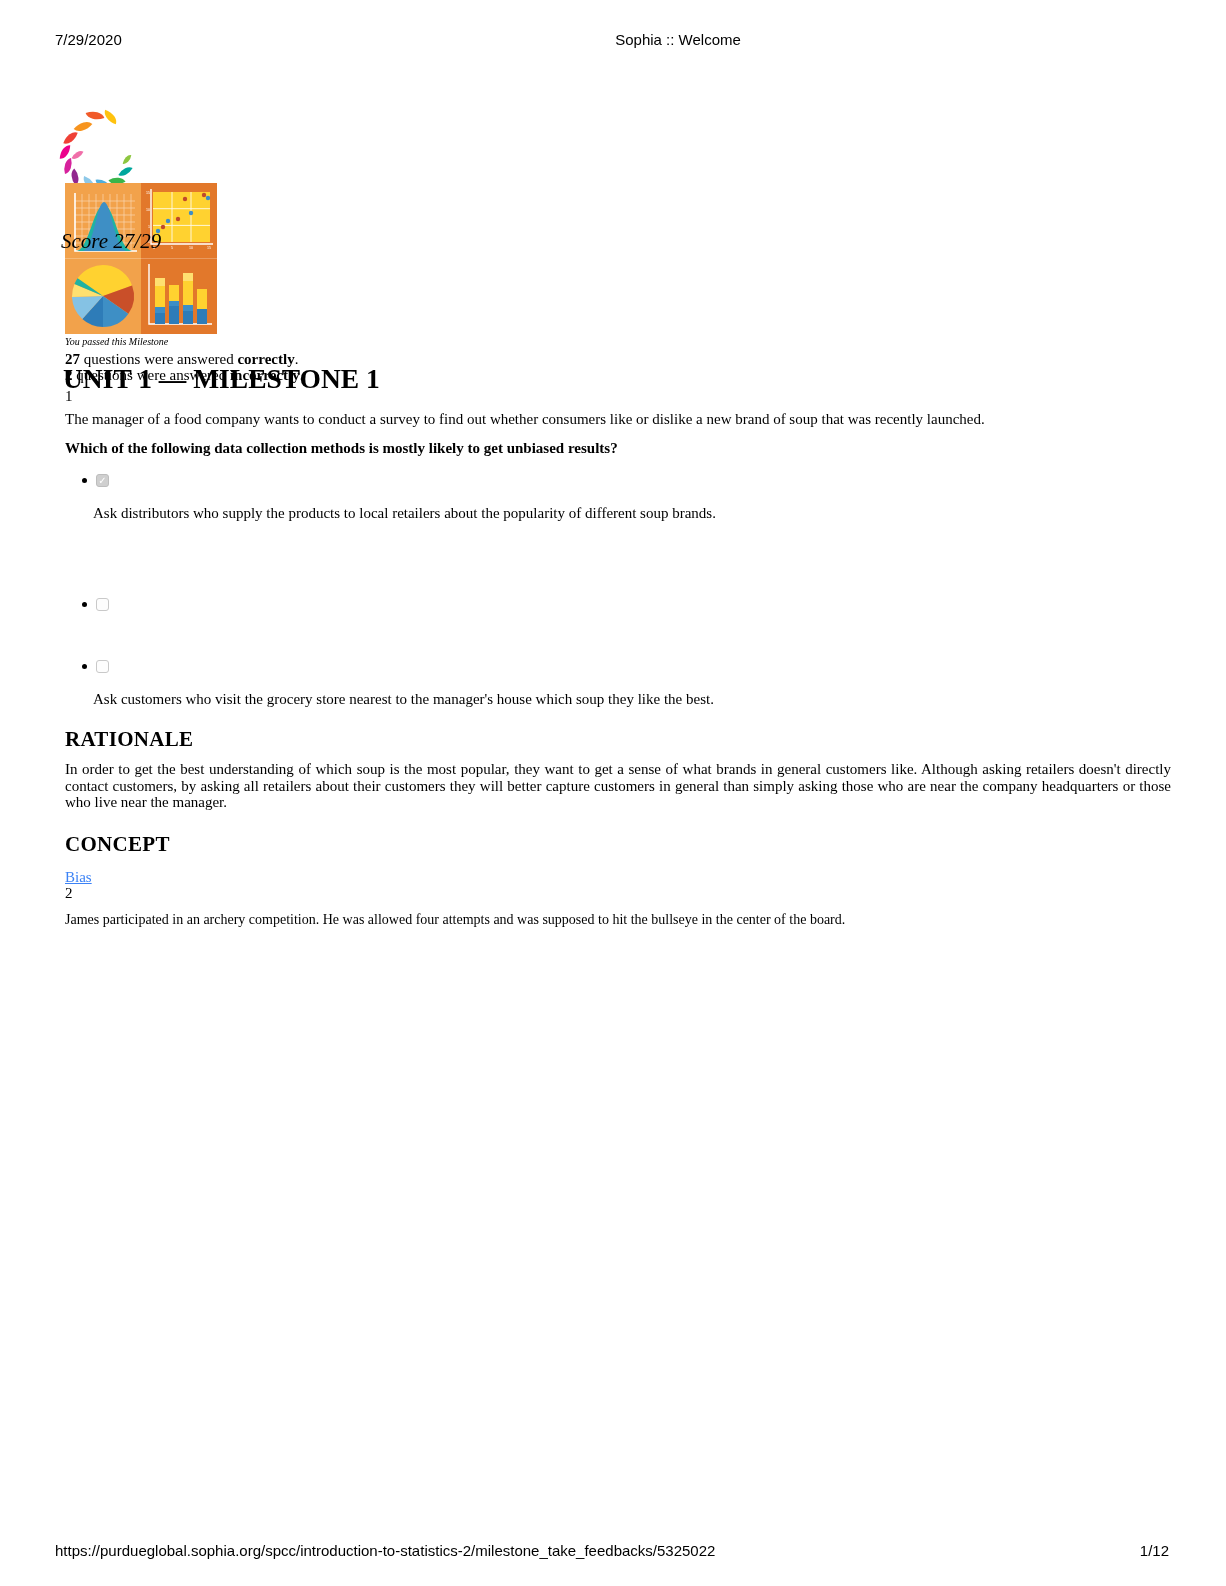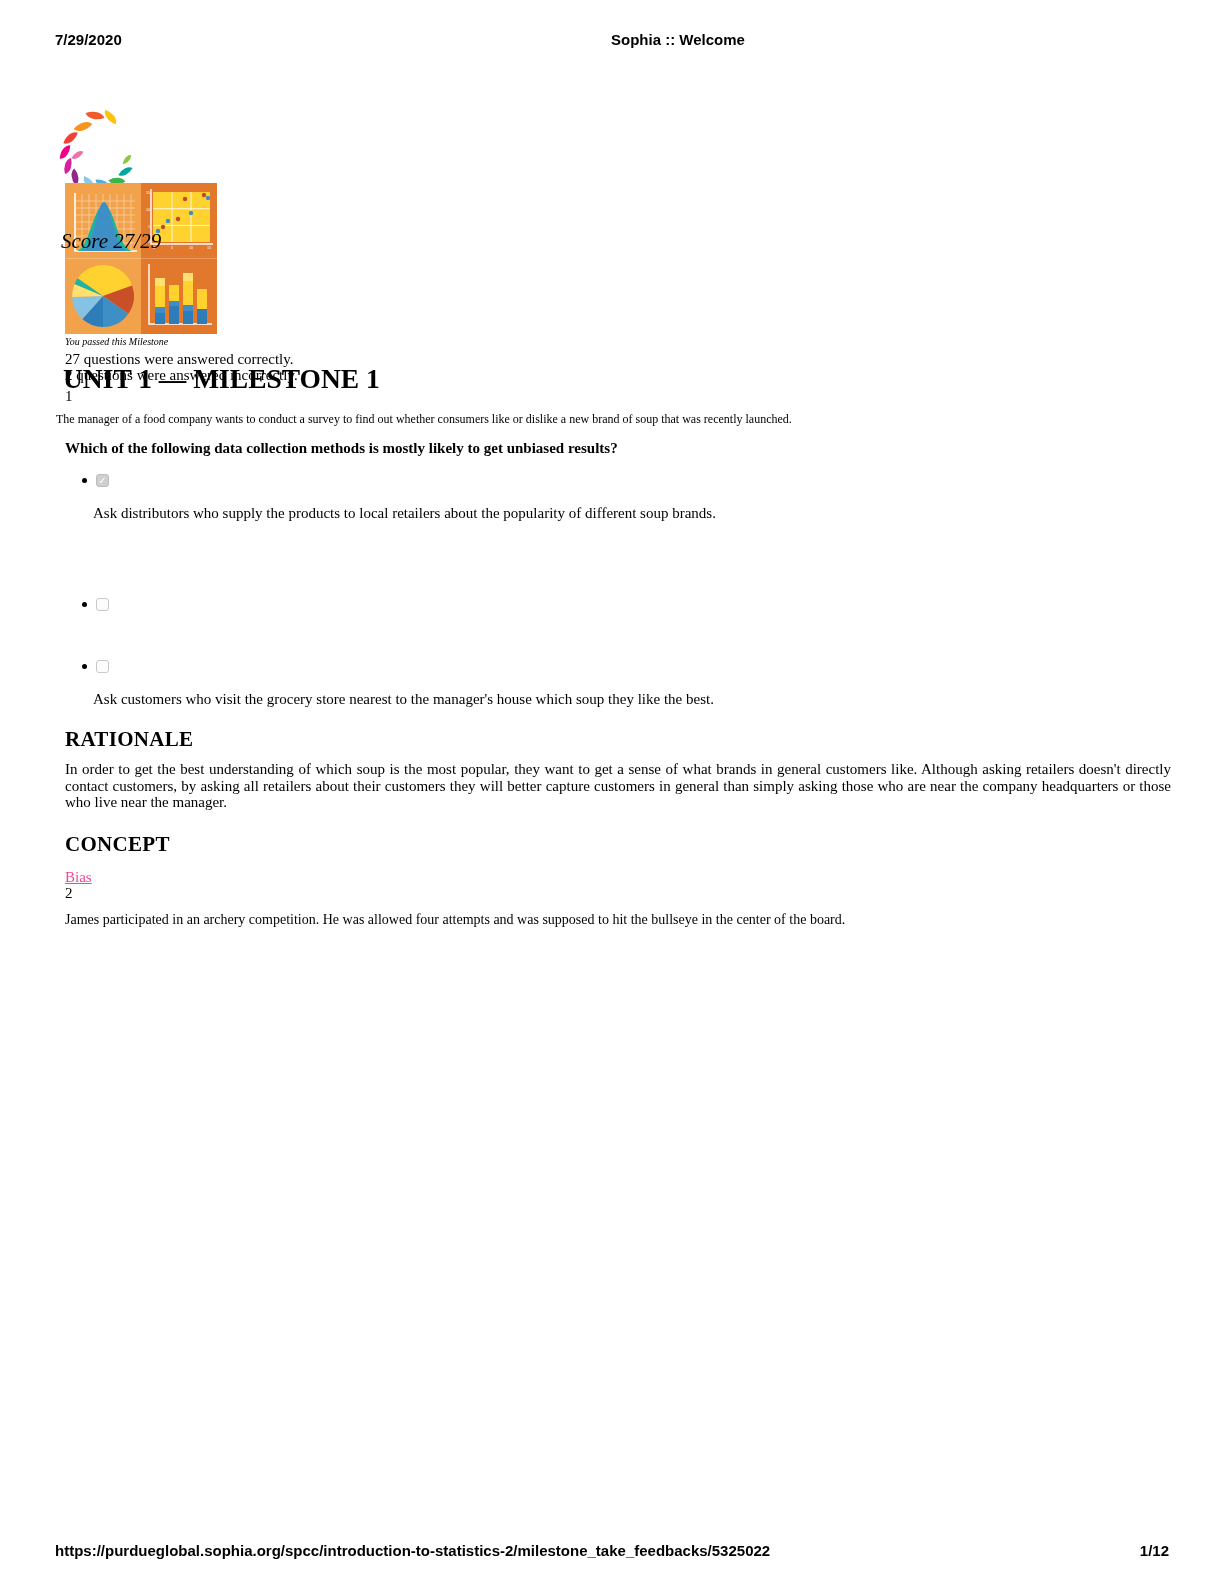--- a/index.html
+++ b/index.html
@@ -1,21 +1,21 @@
 <!DOCTYPE html>
 <html><head>
 <meta charset="utf-8">
 <style>
   * { margin:0; padding:0; box-sizing:border-box; }
   html,body { background:#ffffff; }
   .page {
     position:relative; width:1226px; height:1586px; background:#fff;
     font-family:"Liberation Serif", serif; color:#000; overflow:hidden;
   }
-  .sans { font-family:"Liberation Sans", sans-serif;font-weight:bold; }
+  .sans { font-family:"Liberation Sans", sans-serif; }
   .abs { position:absolute; }
 
   
   .print-date { left:55px; top:31px; font-size:15px; }
   .print-title { left:678px; top:31px; transform:translateX(-50%); font-size:15px; }
   .footer-url { left:55px; top:1542px; font-size:15px; }
   .footer-page { right:57px; top:1542px; font-size:15px; }
 
   
   .logo { left:58px; top:110px; width:84px; height:80px; }
@@ -25,45 +25,45 @@
   .charts-img { left:65px; top:183px; width:152px; height:151px; }
 
   
   .score-line { left:61px; top:229px; font-size:21px; font-style:italic; }
   .passed-line { left:65px; top:336px; font-size:10px;font-style:italic; }
   .correct-line { left:65px; top:351px; font-size:15px; }
   .incorrect-line { left:65px; top:367px; font-size:15px; }
   .milestone-title { left:63px; top:363px; font-size:27.5px; font-weight:bold; white-space:nowrap; }
   .q1-number { left:65px; top:388px; font-size:15px; }
 
-  .q-prompt { left:56px; top:411px; width:1106px; font-size:12px; line-height:16.5px; }
+  .q-prompt { left:65px; top:411px; width:1106px; font-size:15px; line-height:16.5px; }
   .q-bold { left:65px; top:440px; width:1106px; font-size:15px; font-weight:bold; }
 
   
   .opt-row { left:65px; width:1106px; }
   .opt-head { display:flex; align-items:center; }
   .bullet { width:5px; height:5px; border-radius:50%; background:#000; margin-left:17px; }
   .checkbox { width:13px; height:13px; border-radius:3px; margin-left:9px;
               background:#fdfdfd; border:1px solid #c9c9c9; display:flex;
               align-items:center; justify-content:center;
               font-family:"Liberation Sans", sans-serif; font-size:10px;
               color:#ffffff; line-height:1; }
   .checkbox.checked { background:#cfcfcf; border-color:#bdbdbd; }
   .checkbox .mark { display:none; }
   .checkbox.checked .mark { display:block; }
   .opt-label { display:block; margin:18px 0 0 28px; font-size:15px; }
 
   .section-head { left:65px; font-size:21px; font-weight:bold; letter-spacing:.3px; }
   .rationale-body { left:65px; top:761px; width:1106px; font-size:15px;
                     line-height:16.6px; text-align:justify; }
-  .concept-link { left:65px; top:869px; font-size:15px; color:#ec4899;
+  .concept-link { left:65px; top:869px; font-size:15px; color:#3b82f6;
                   text-decoration:underline; cursor:pointer; }
   .q2-number { left:65px; top:885px; font-size:15px; }
   .q2-prompt { left:65px; top:912px; width:1106px; font-size:14px; }
-  b { font-weight:normal; }
+  b { font-weight:bold; }
 </style>
 </head>
 <body>
 
 <div class="page">
 
   <div class="abs sans print-date">7/29/2020</div>
   <div class="abs sans print-title">Sophia :: Welcome</div>
 
   <div class="abs logo">

